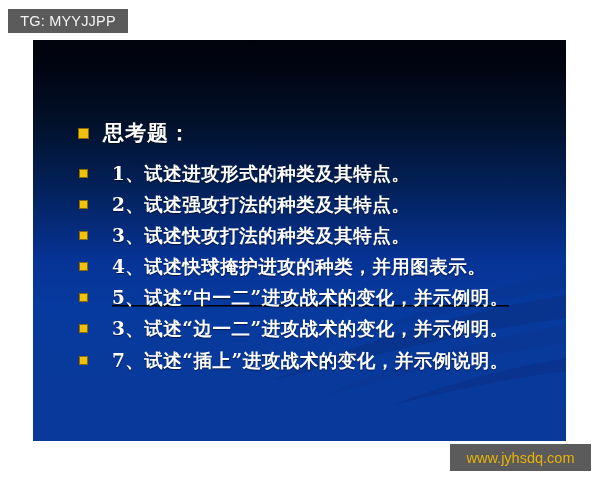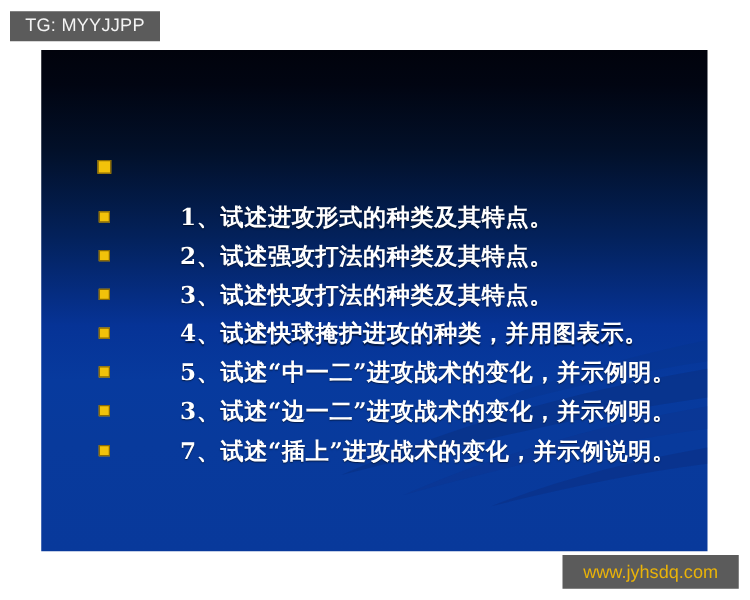--- a/index.html
+++ b/index.html
@@ -110,33 +110,33 @@
     height: 26px;
   }
   #line-title .line-text {
     font-size: 21px;
     margin-left: 14px;
     letter-spacing: 1px;
   }
 
   .item-line .line-text {
     font-size: 18.5px;
-    margin-left: 56px;
+    margin-left: 24px;
     letter-spacing: 0.5px;
   }
   .item-line {
     left: 46px;
     height: 24px;
   }
 
   #line-1 { top: 121px; }
   #line-2 { top: 152px; }
   #line-3 { top: 183px; text-align: center; }
   #line-4 { top: 214px; }
-  #line-5 { top: 245px; }
+  #line-5 { top: 245px; text-decoration: underline; }
   #line-6 { top: 276px; }
   #line-7 { top: 308px; }
 
   
   #watermark {
     position: absolute;
     left: 450px;
     top: 444px;
     width: 141px;
     height: 27px;
@@ -166,20 +166,21 @@
     <path d="M533 255 C 430 272, 330 300, 240 340 C 330 318, 430 292, 533 278 Z" fill="#0a2f82" opacity="0.55"></path>
     <path d="M533 285 C 445 300, 360 325, 290 356 C 370 334, 450 314, 533 303 Z" fill="#0b3490" opacity="0.5"></path>
     <path d="M533 318 C 470 329, 410 345, 360 365 C 420 350, 478 338, 533 331 Z" fill="#0a2d7e" opacity="0.45"></path>
     <path d="M533 232 C 455 248, 385 270, 325 297 C 395 276, 465 259, 533 249 Z" fill="#0a3389" opacity="0.35"></path>
   </svg>
 
   <div id="content">
 
     <div id="line-title" class="line title-line">
       <span class="bullet title-bullet"></span>
+      <span class="line-text">思考题：</span>
     </div>
 
     <div id="line-1" class="line item-line">
       <span class="bullet item-bullet"></span>
       <span class="line-text">1、试述进攻形式的种类及其特点。</span>
     </div>
 
     <div id="line-2" class="line item-line">
       <span class="bullet item-bullet"></span>
       <span class="line-text">2、试述强攻打法的种类及其特点。</span>

